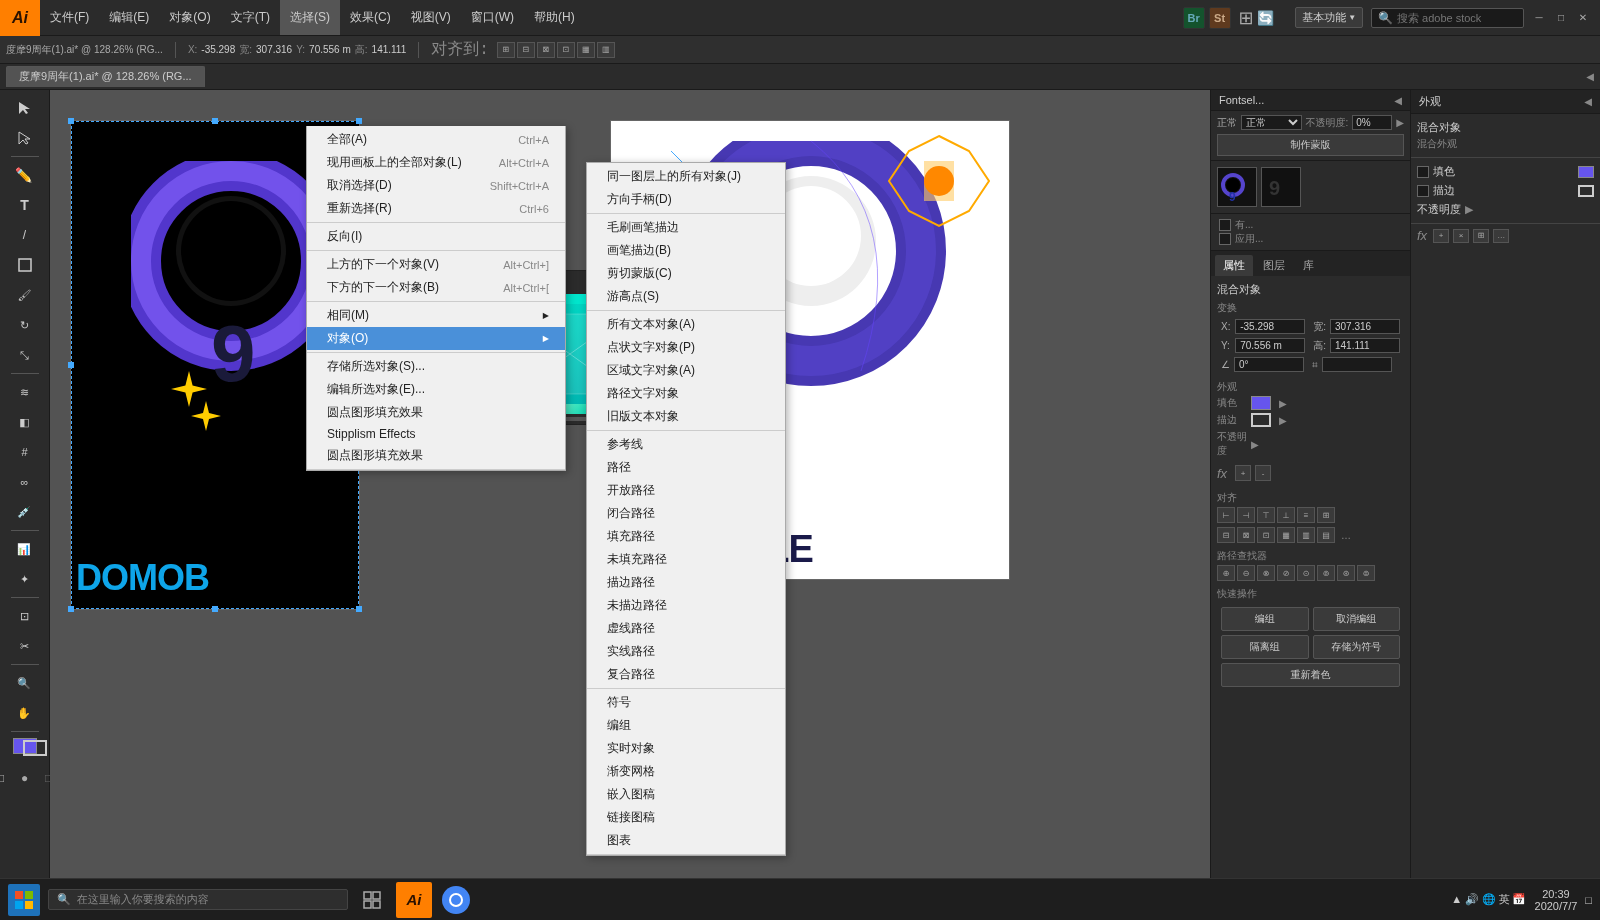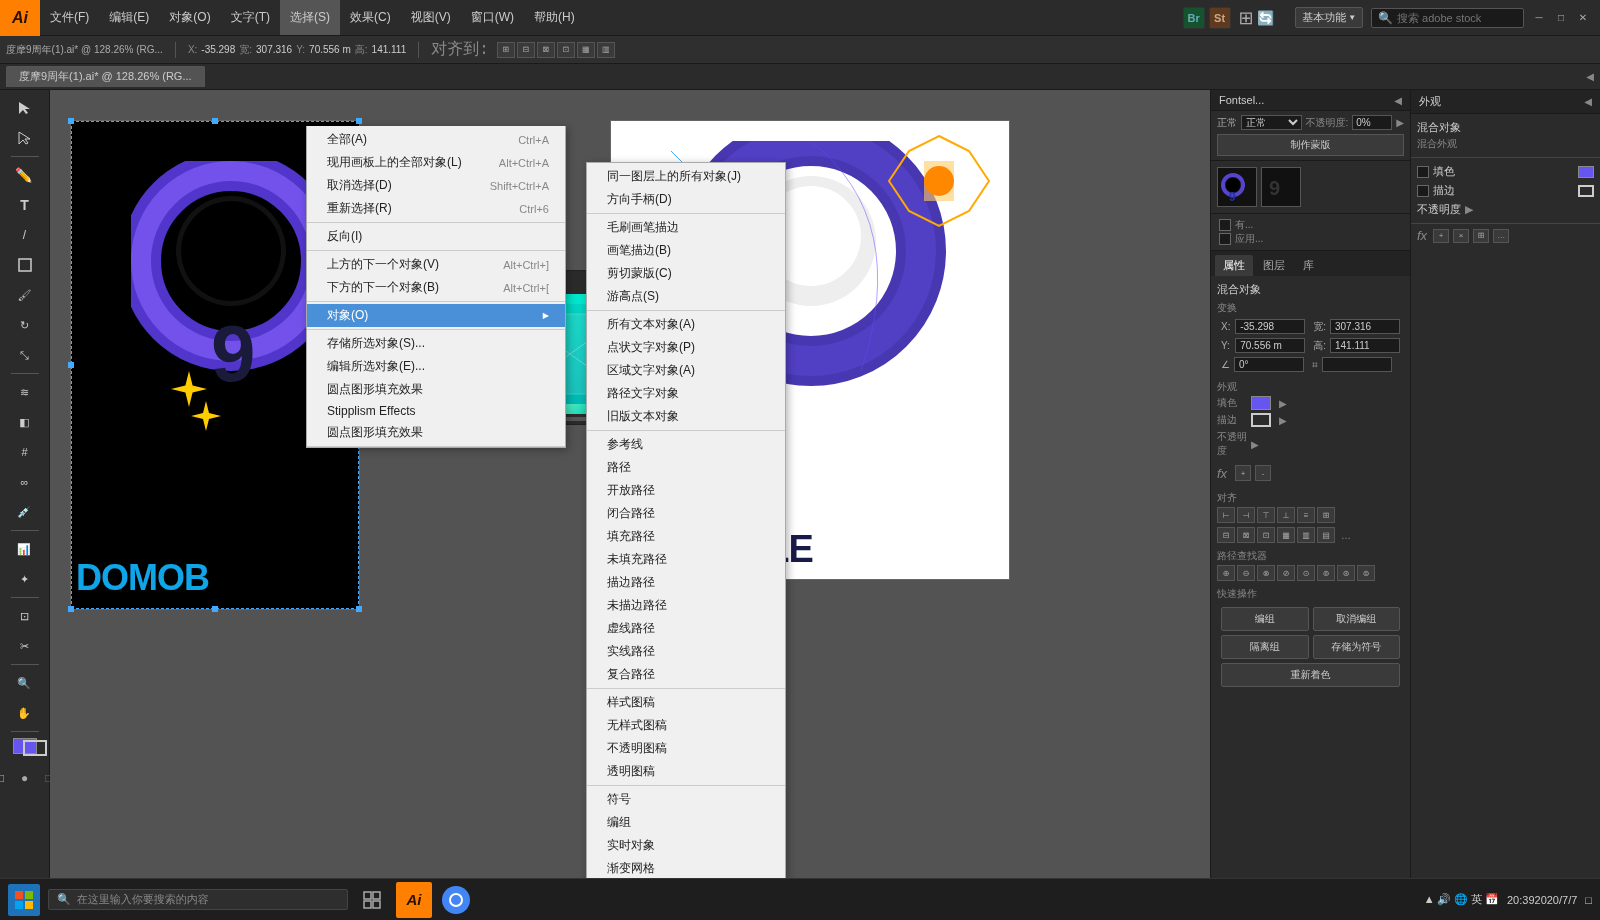--- a/index.html
+++ b/index.html
@@ -596,20 +596,23 @@
           <span>上方的下一个对象(V)</span>
           <span class="shortcut">Alt+Ctrl+]</span>
         </div>
         <div class="dropdown-item">
           <span>下方的下一个对象(B)</span>
           <span class="shortcut">Alt+Ctrl+[</span>
         </div>
       </div>
 
       <div class="menu-section">
+        <div class="dropdown-item has-submenu">
+          <span>相同(M)</span>
+        </div>
         <div class="dropdown-item highlighted has-submenu">
           <span>对象(O)</span>
         </div>
       </div>
 
       <div class="menu-section">
         <div class="dropdown-item">
           <span>存储所选对象(S)...</span>
         </div>
         <div class="dropdown-item">
@@ -700,34 +703,20 @@
             <span>虚线路径</span>
           </div>
         <div class="dropdown-item">
             <span>实线路径</span>
           </div>
         <div class="dropdown-item">
             <span>复合路径</span>
           </div>
       </div>
 
-      <div class="menu-section">
-        <div class="dropdown-item">
-            <span>样式图稿</span>
-          </div>
-        <div class="dropdown-item">
-            <span>无样式图稿</span>
-          </div>
-        <div class="dropdown-item">
-            <span>不透明图稿</span>
-          </div>
-        <div class="dropdown-item">
-            <span>透明图稿</span>
-          </div>
-      </div>
 
       <div class="menu-section">
         <div class="dropdown-item">
             <span>符号</span>
           </div>
         <div class="dropdown-item">
             <span>编组</span>
           </div>
         <div class="dropdown-item">
             <span>实时对象</span>
@@ -965,19 +954,19 @@
 
   <div style="width:32px;height:32px;display:flex;align-items:center;justify-content:center;cursor:pointer;border-radius:50%;overflow:hidden;">
     <svg width="28" height="28" viewBox="0 0 28 28">
       <circle cx="14" cy="14" r="14" fill="#4285f4"></circle>
       <circle cx="14" cy="14" r="7" fill="#fff"></circle>
       <circle cx="14" cy="14" r="5" fill="#4285f4"></circle>
     </svg>
   </div>
   <div style="margin-left:auto;display:flex;align-items:center;gap:8px;font-size:11px;color:#ccc;">
     <span>▲ 🔊 🌐 英 📅</span>
-    <div style="display:flex;flex-direction:row;align-items:center;">
+    <div style="display:flex;flex-direction:column;align-items:center;">
       <span>20:39</span>
       <span>2020/7/7</span>
     </div>
     <span style="cursor:pointer;">□</span>
   </div>
 </div>
 
 </body></html>

